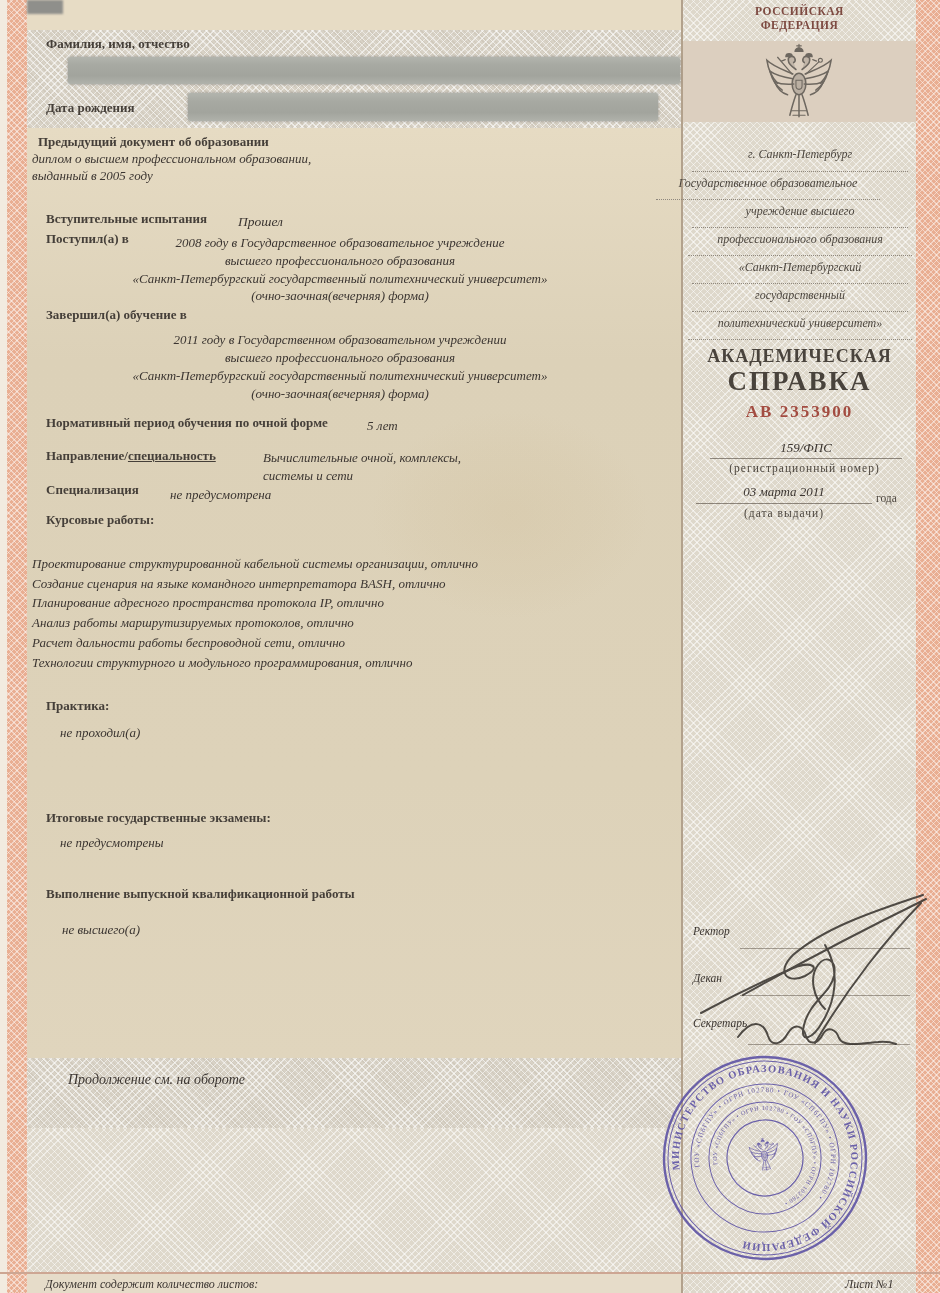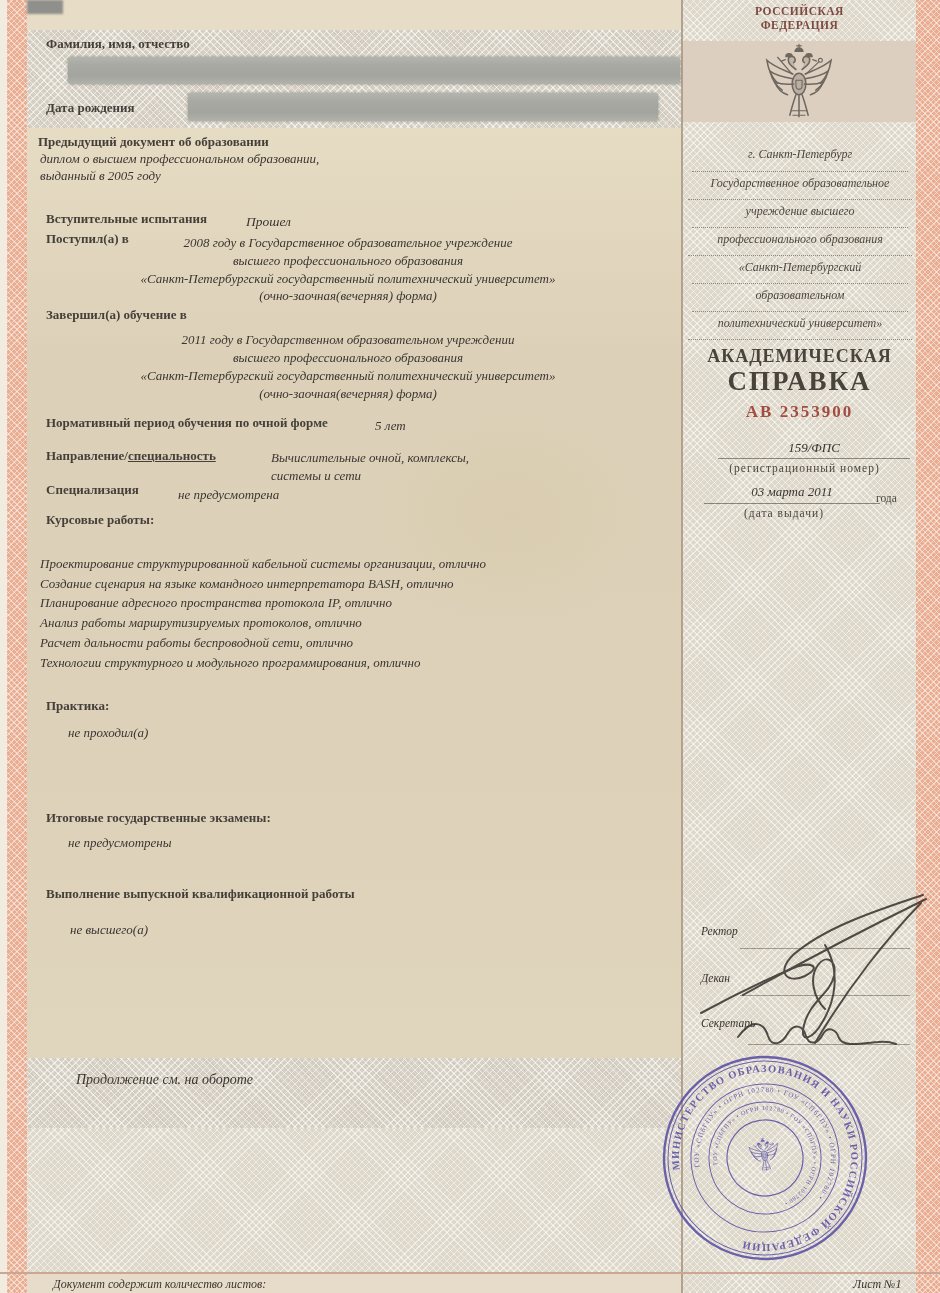--- a/index.html
+++ b/index.html
@@ -22,21 +22,21 @@
       repeating-linear-gradient(-45deg,rgba(255,255,255,.55) 0 1px,transparent 1px 5px),
       repeating-linear-gradient(45deg,rgba(140,125,100,.10) 2px 3px,transparent 3px 5px);}
   .hatch-light{background-color:#ded8cb;
     background-image:
       repeating-linear-gradient(45deg,rgba(255,255,255,.5) 0 1px,transparent 1px 5px),
       repeating-linear-gradient(-45deg,rgba(255,255,255,.5) 0 1px,transparent 1px 5px);}
   .paper-smooth{background:linear-gradient(180deg,#e6dbc3 0%,#dcd1b8 25%,#ddd2b9 70%,#e0d5bd 100%);
     background-blend-mode:normal;}
   
   .lbl{font-weight:bold;font-size:13px;color:var(--ink);white-space:nowrap;}
-  .val{font-style:italic;font-size:13px;color:var(--value-ink);white-space:nowrap;margin-left:8px;}
+  .val{font-style:italic;font-size:13px;color:var(--value-ink);white-space:nowrap;}
   .ctr{text-align:center;white-space:nowrap;}
   .small-cap{font-size:11.5px;letter-spacing:1px;}
   .dotline{border-bottom:1px dotted #8f887e;font-style:italic;font-size:12px;
            color:#4c463f;text-align:center;}
   .sigline{border-bottom:1px solid rgba(90,80,70,.5);}
   .redaction{background:linear-gradient(180deg,#b2b4ad 0%,var(--redaction-gray) 30%,#a2a49d 70%,#b0b2ab 100%);
              border-radius:2px;box-shadow:0 0 3px rgba(120,122,116,.8);}
   .watermark{background:radial-gradient(ellipse at center,rgba(205,185,145,.22) 0%,rgba(205,185,145,.10) 45%,transparent 70%);}
 </style>
 </head>
@@ -155,25 +155,25 @@
   <div class="abs val" style="left:45px;top:1277px;font-size:12px;">Документ содержит количество листов:</div>
 
   <div class="abs ctr" style="left:683px;top:5px;width:233px;font-weight:bold;font-size:11.5px;letter-spacing:.5px;color:var(--country-red);">РОССИЙСКАЯ</div>
   <div class="abs ctr" style="left:683px;top:19px;width:233px;font-weight:bold;font-size:11.5px;letter-spacing:.5px;color:var(--country-red);">ФЕДЕРАЦИЯ</div>
 
   <svg class="abs" style="left:757px;top:42px;color:#6e6860;" width="84" height="84" viewBox="0 0 100 110">
     <use href="#eagle"></use>
   </svg>
 
   <div class="abs dotline" style="left:692px;top:147px;width:216px;height:24px;">г. Санкт-Петербург</div>
-  <div class="abs dotline" style="left:688px;top:176px;width:224px;height:23px;font-style:italic;">Государственное образовательное</div>
+  <div class="abs dotline" style="left:656px;top:176px;width:224px;height:23px;font-style:italic;">Государственное образовательное</div>
   <div class="abs dotline" style="left:692px;top:204px;width:216px;height:23px;">учреждение высшего</div>
   <div class="abs dotline" style="left:688px;top:232px;width:224px;height:23px;">профессионального образования</div>
   <div class="abs dotline" style="left:692px;top:260px;width:216px;height:23px;">«Санкт-Петербургский</div>
-  <div class="abs dotline" style="left:692px;top:288px;width:216px;height:23px;">образовательном</div>
+  <div class="abs dotline" style="left:692px;top:288px;width:216px;height:23px;">государственный</div>
   <div class="abs dotline" style="left:688px;top:316px;width:224px;height:23px;">политехнический университет»</div>
 
   <div class="abs ctr" style="left:683px;top:346px;width:233px;font-weight:bold;font-size:18px;letter-spacing:1px;color:#49433c;">АКАДЕМИЧЕСКАЯ</div>
   <div class="abs ctr" style="left:683px;top:366px;width:233px;font-weight:bold;font-size:27px;letter-spacing:2px;color:#49433c;">СПРАВКА</div>
   <div class="abs ctr" style="left:683px;top:402px;width:233px;font-weight:bold;font-size:17px;letter-spacing:2px;color:var(--serial-red);">АВ 2353900</div>
 
   <div class="abs ctr val" style="left:710px;top:440px;width:192px;border-bottom:1px solid rgba(80,72,62,.6);padding-bottom:2px;font-size:13px;">159/ФПС</div>
   <div class="abs ctr small-cap" style="left:683px;top:462px;width:243px;color:#4c463f;">(регистрационный номер)</div>
 
   <div class="abs ctr val" style="left:696px;top:484px;width:176px;border-bottom:1px solid rgba(80,72,62,.6);padding-bottom:3px;font-size:13px;">03 марта 2011</div>

